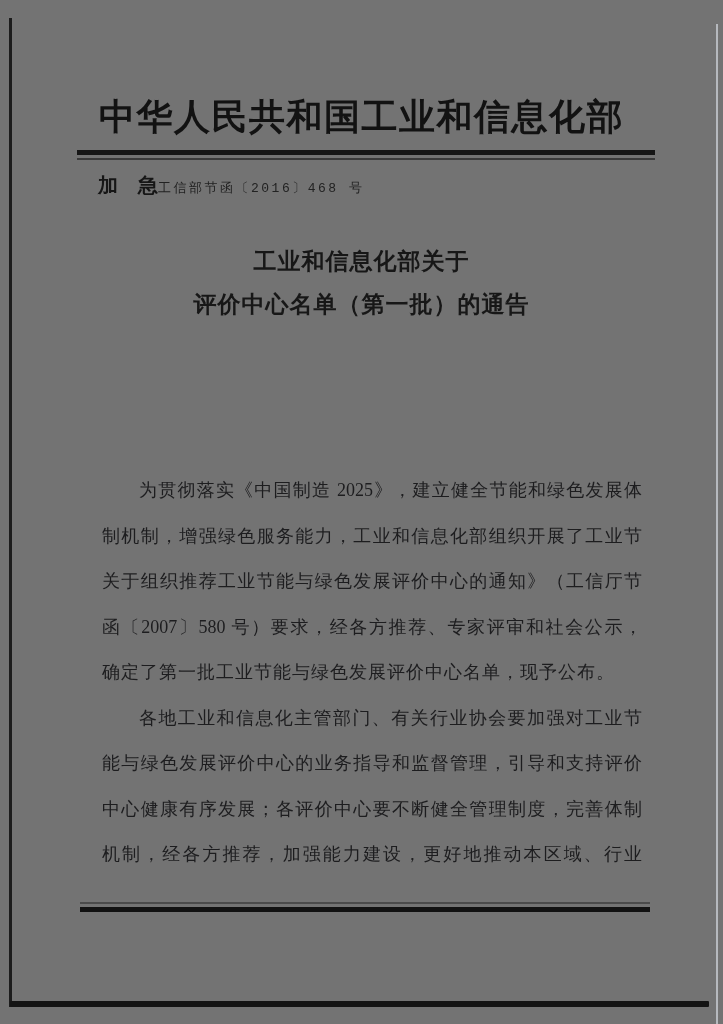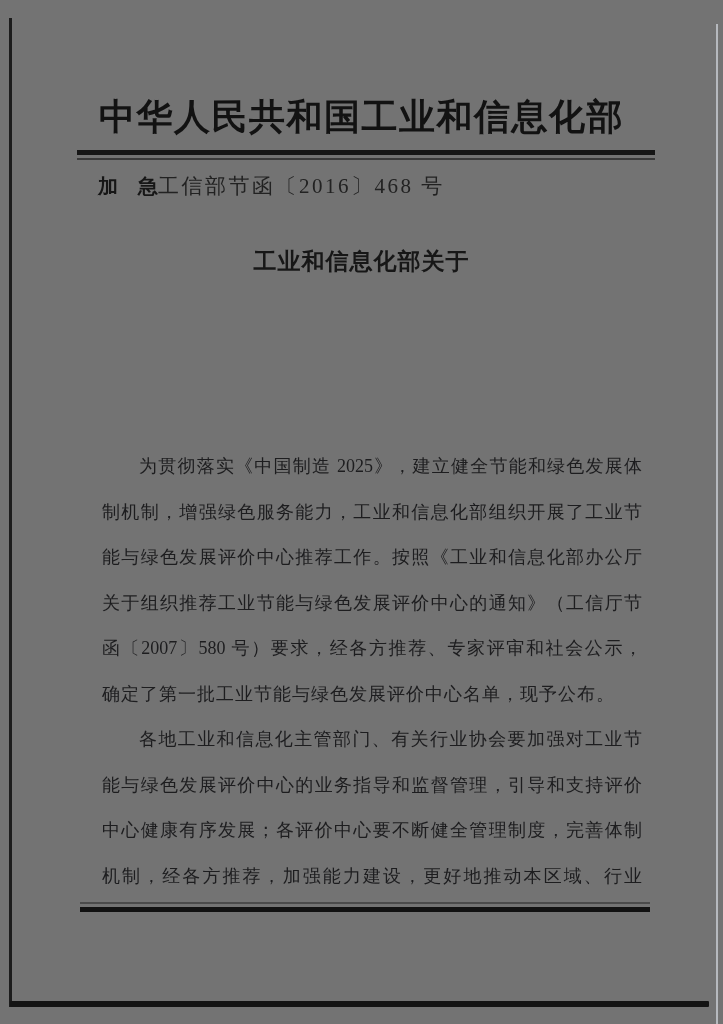--- a/index.html
+++ b/index.html
@@ -64,41 +64,42 @@
     justify-content: flex-start;
     align-items: baseline;
   }
   .urgency {
     font-size: 20px;
     font-weight: bold;
     color: #161616;
     white-space: nowrap;
   }
   .docnum {
-    font-size: 21px;
+    font-size: 13px;
     letter-spacing: 2.5px;
     color: #222;
     white-space: nowrap;
+    font-family: Liberation Mono, monospace;
   }
   
   .title {
     position: absolute;
     left: 0; top: 240px;
     width: 723px;
     text-align: center;
     font-size: 23px;
     font-weight: bold;
     line-height: 43px;
     letter-spacing: 1px;
     color: #171717;
   }
   
   .docbody {
     position: absolute;
-    left: 102px; top: 444px;
+    left: 102px; top: 468px;
     width: 540px;
     font-size: 18px;
     line-height: 45.5px;
     color: #1d1d1f;
   }
   .ln {
     white-space: nowrap;
   }
   .jl {
     white-space: normal;
@@ -129,26 +130,26 @@
     <div class="thin"></div>
   </div>
 
   <div class="meta">
     <span class="urgency">加　急</span>
     <span class="docnum">工信部节函〔2016〕468 号</span>
   </div>
 
   <div class="title">
     <div>工业和信息化部关于</div>
+    <div>评价中心名单（第一批）的通告</div>
   </div>
 
   <div class="docbody">
     <div class="ln jl indent">为贯彻落实《中国制造 2025》，建立健全节能和绿色发展体</div>
     <div class="ln jl">制机制，增强绿色服务能力，工业和信息化部组织开展了工业节</div>
-    <div class="ln jl">能与绿色发展评价中心推荐工作。按照《工业和信息化部办公厅</div>
     <div class="ln jl">关于组织推荐工业节能与绿色发展评价中心的通知》（工信厅节</div>
     <div class="ln jl">函〔2007〕580 号）要求，经各方推荐、专家评审和社会公示，</div>
     <div class="ln lastln">确定了第一批工业节能与绿色发展评价中心名单，现予公布。</div>
     <div class="ln jl indent">各地工业和信息化主管部门、有关行业协会要加强对工业节</div>
     <div class="ln jl">能与绿色发展评价中心的业务指导和监督管理，引导和支持评价</div>
     <div class="ln jl">中心健康有序发展；各评价中心要不断健全管理制度，完善体制</div>
     <div class="ln jl">机制，经各方推荐，加强能力建设，更好地推动本区域、行业</div>
   </div>
 
   <div class="frule">

